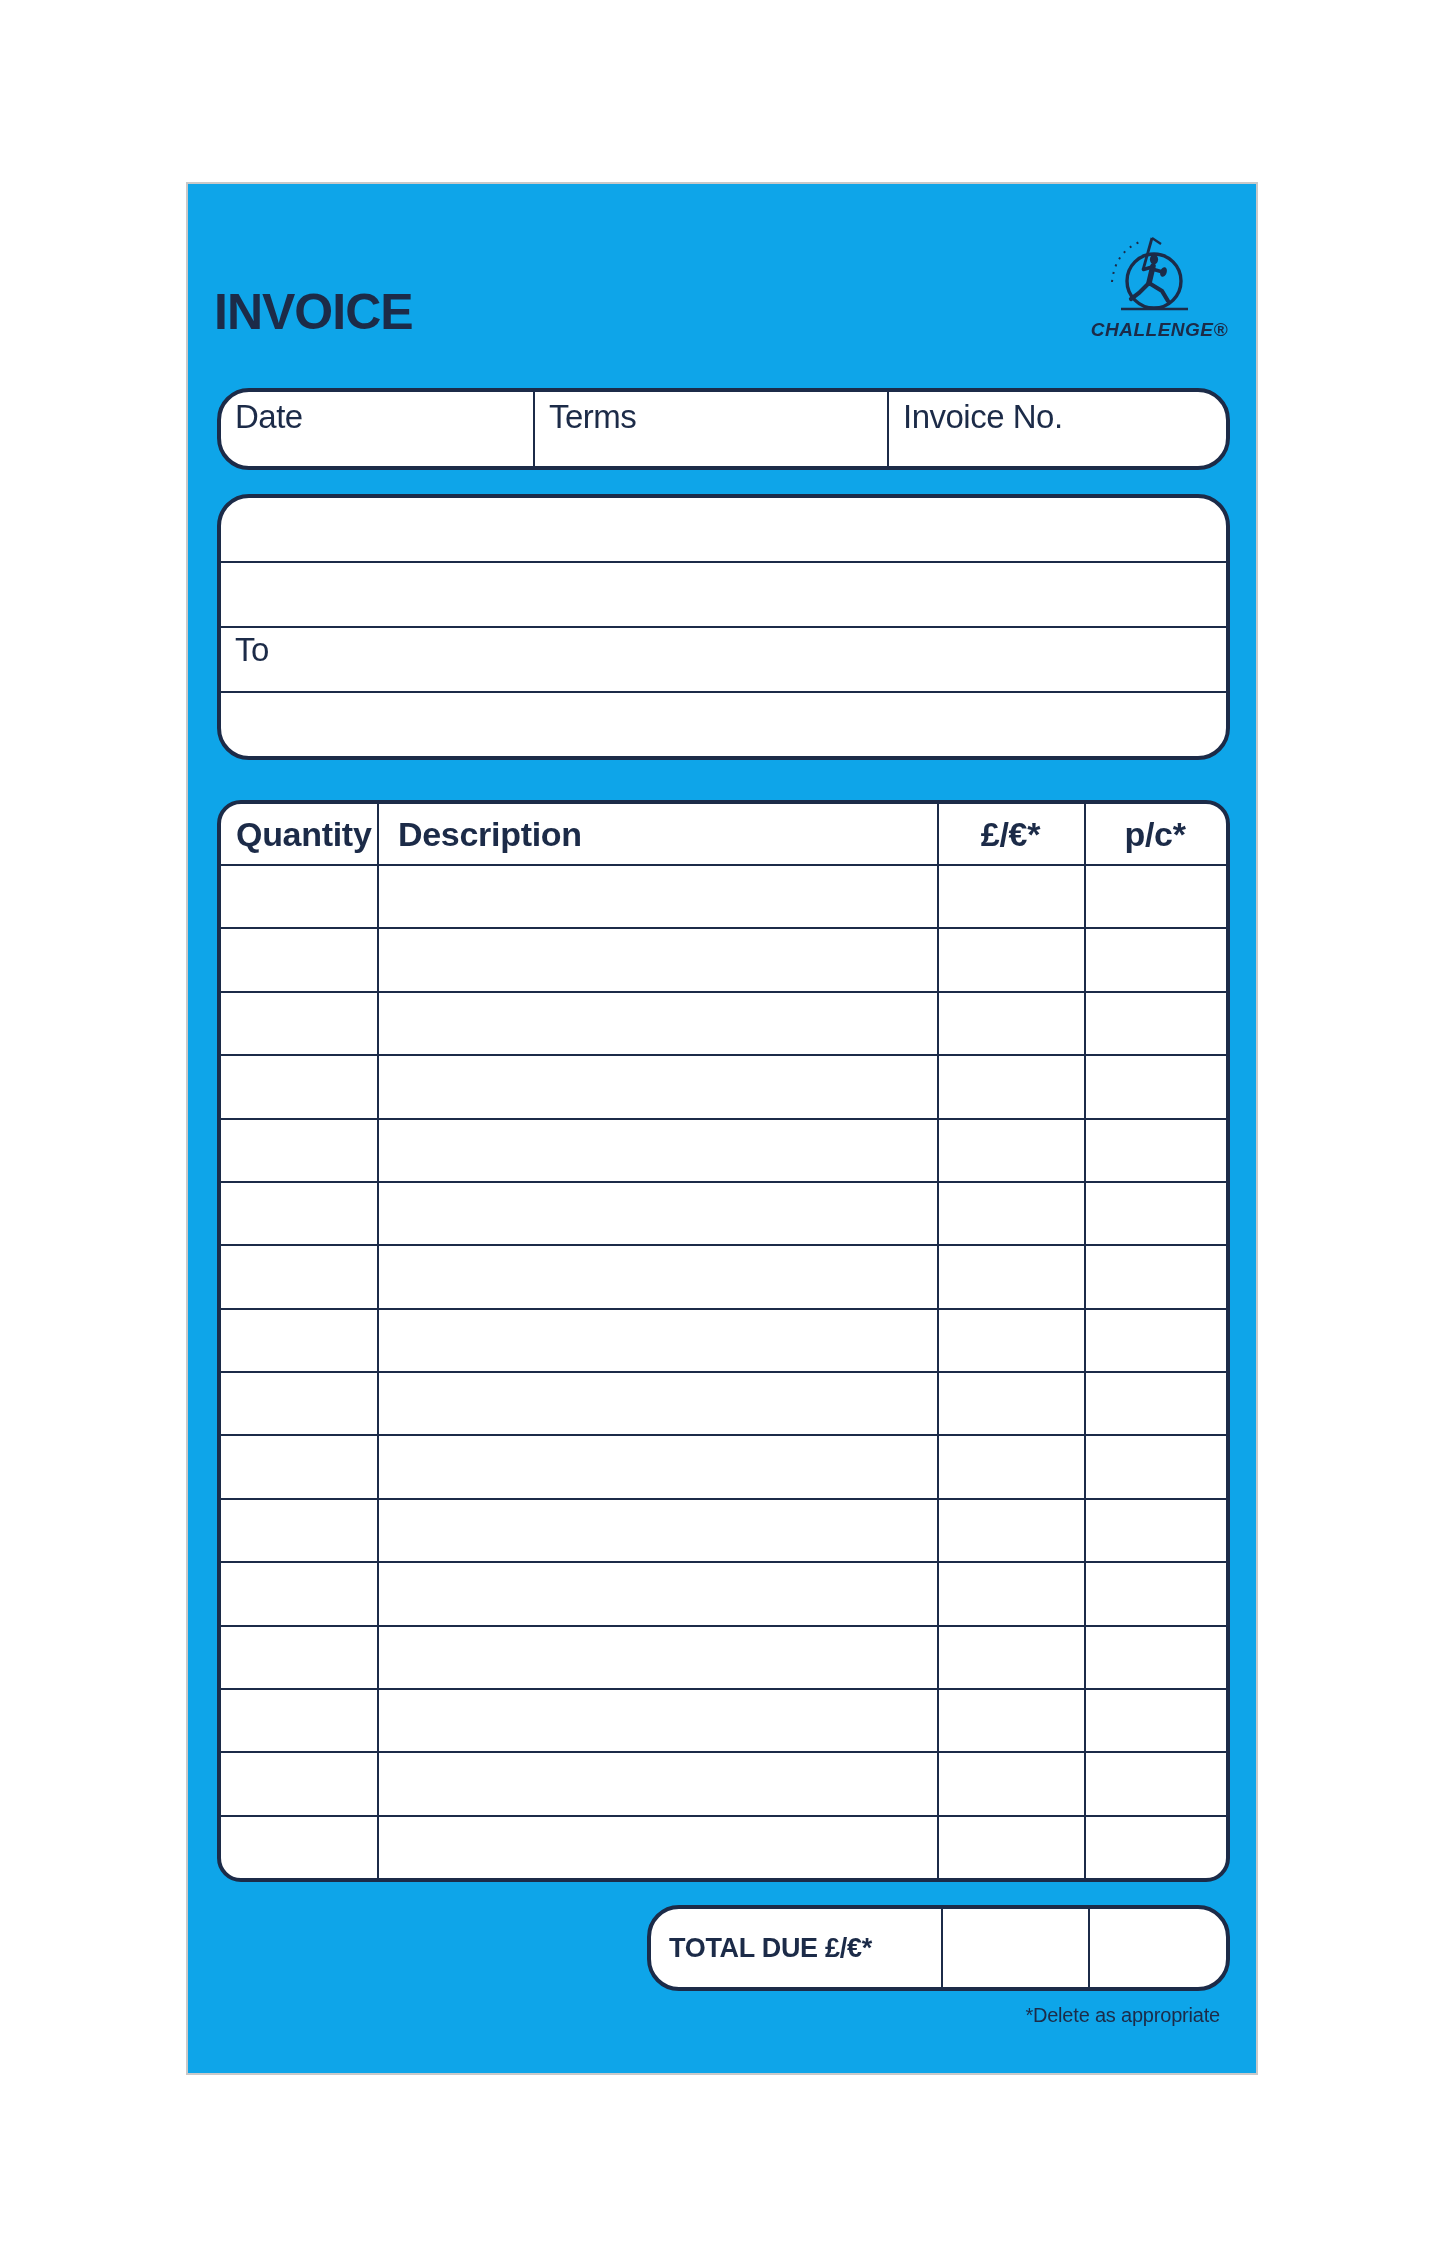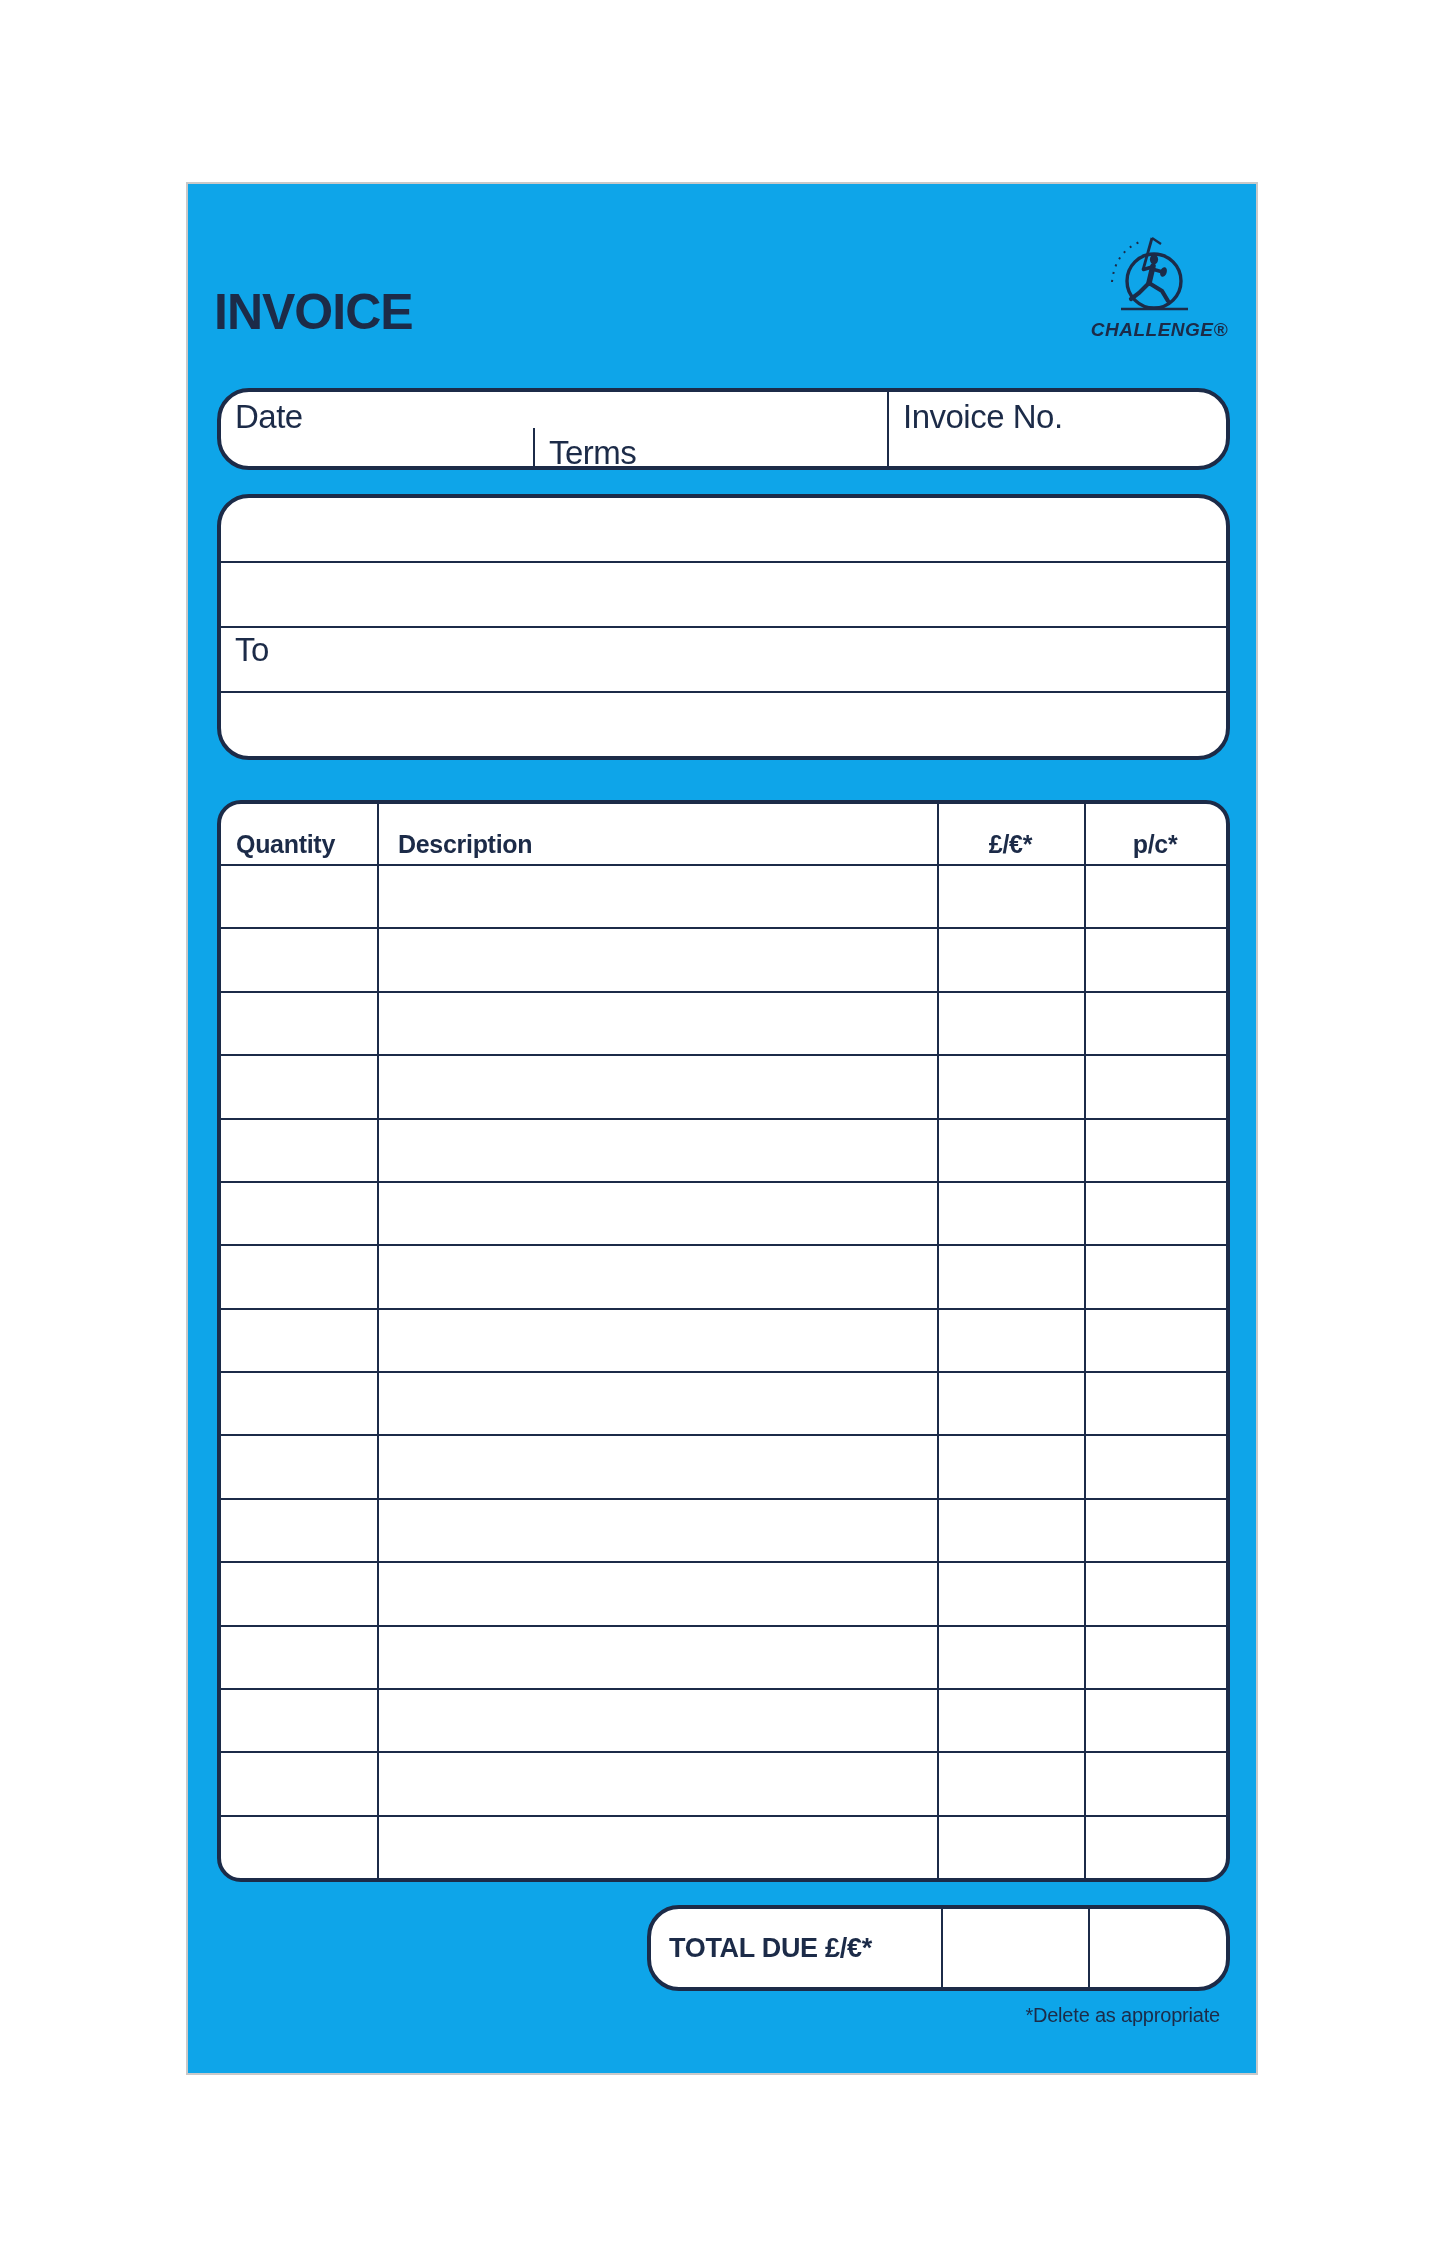--- a/index.html
+++ b/index.html
@@ -36,34 +36,34 @@
     border-radius:32px; overflow:hidden;
   }
   .field-label{
     font-size:33px; letter-spacing:-.5px; line-height:1.15;
     padding:6px 0 0 14px;
   }
   
   .meta-box{ left:29px; top:204px; width:1013px; height:82px; display:flex; }
   .meta-cell{ height:100%; }
   .meta-cell + .meta-cell{ border-left:2px solid var(--ink); }
-  .meta-date{ width:312px; } .meta-terms{ width:354px;margin-top:36px; } .meta-invoice{ flex:1; }
+  .meta-date{ width:312px; } .meta-terms{ width:354px; } .meta-invoice{ flex:1; }
   
   .fromto-box{ left:29px; top:310px; width:1013px; height:266px; display:flex; flex-direction:column; }
   .ft-row{ flex:1; }
   .ft-row + .ft-row{ border-top:2px solid var(--ink); }
   .ft-row .field-label{ padding-top:3px; }
   
   .items-table{ left:29px; top:616px; width:1013px; height:1082px;
     border-radius:24px; display:flex; flex-direction:column; position:absolute; }
   .vline{ position:absolute; top:0; bottom:0; width:2px; background:var(--ink); }
   .vline.v1{ left:156px; } .vline.v2{ left:716px; } .vline.v3{ left:863px; }
   .thead{ height:62px; border-bottom:2px solid var(--ink); position:relative; flex:none; }
   .th{ position:absolute; top:50%; transform:translateY(-50%);
-       font-size:25px; font-weight:700; letter-spacing:-.3px; white-space:nowrap;margin-top:10px; }
+       font-size:34px; font-weight:700; letter-spacing:-.3px; white-space:nowrap; }
   .th-qty{ left:15px; }
   .th-desc{ left:177px; }
   .th-cur{ left:716px; width:147px; text-align:center; }
   .th-pc{ left:863px; width:142px; text-align:center; }
   .tbody{ flex:1; display:flex; flex-direction:column; }
   .trow{ flex:1; display:flex; }
   .trow + .trow{ border-top:2px solid var(--ink); }
   .tcell{ height:100%; }
   .tcell.c0{ width:156px; } .tcell.c1{ width:560px; } .tcell.c2{ width:147px; } .tcell.c3{ flex:1; }
   

